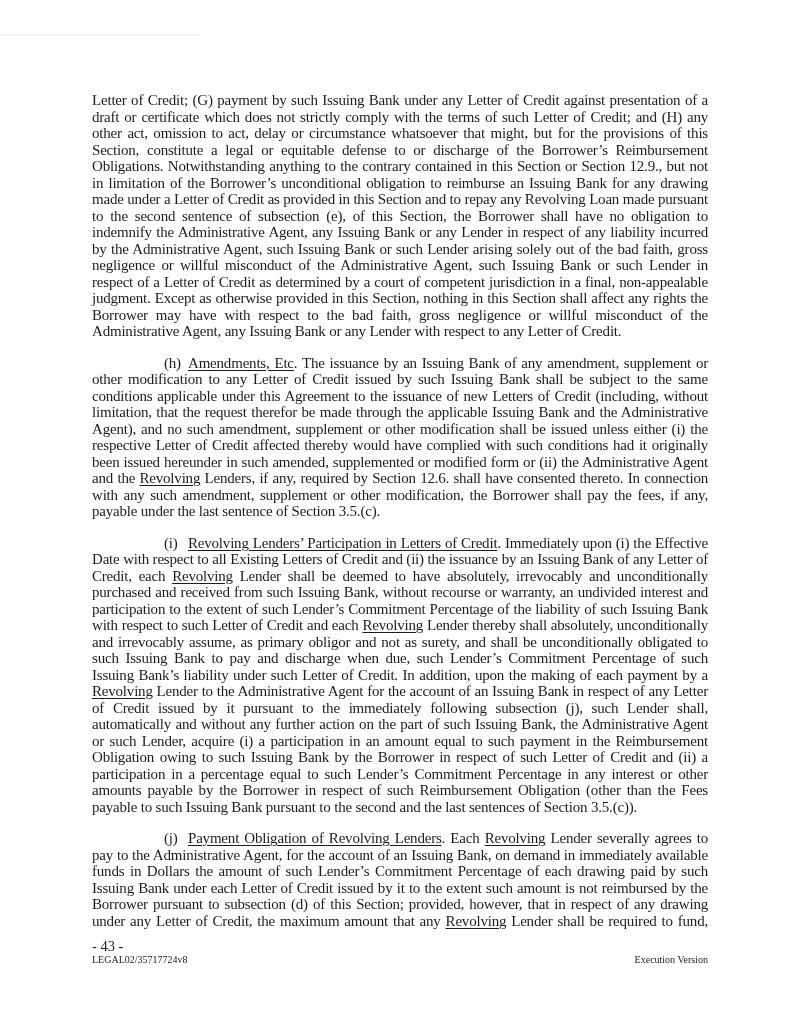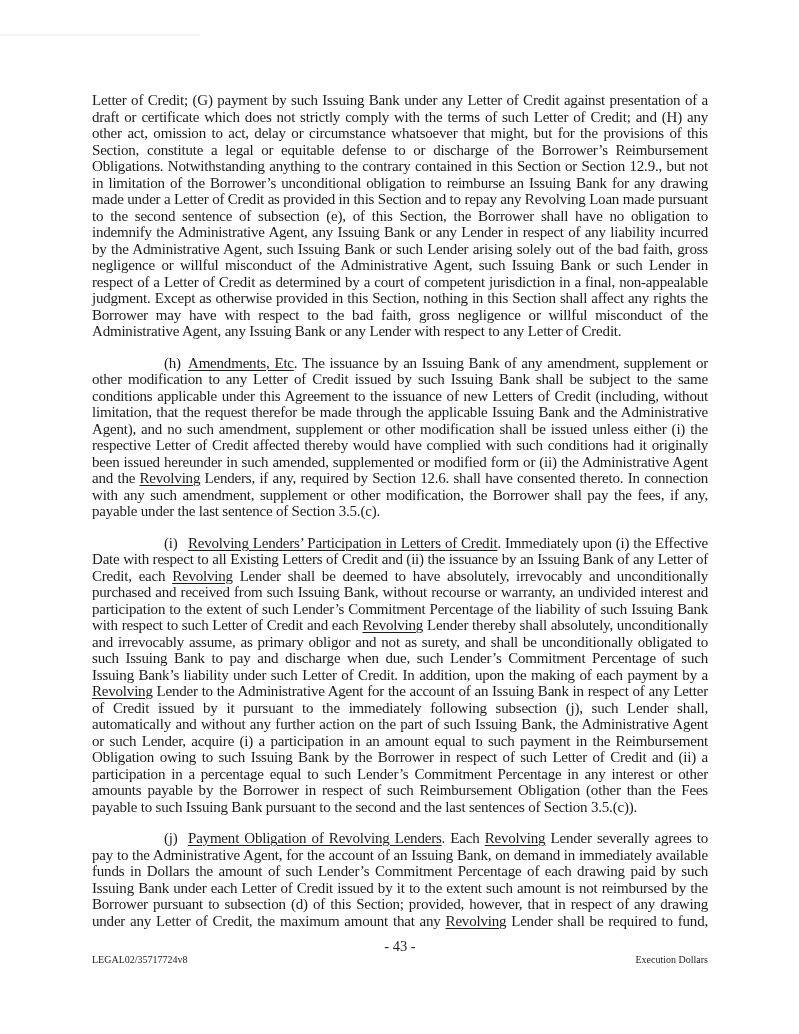--- a/index.html
+++ b/index.html
@@ -24,21 +24,21 @@
     line-height:16.5px;
     letter-spacing:-0.2px;
     text-align:justify;
   }
   .para.lettered{text-indent:36px;}
   .plabel{display:inline-block;width:60px;}
   .u{text-decoration:underline;text-underline-offset:2px;text-decoration-thickness:1px;}
   .cont{text-align-last:justify;-moz-text-align-last:justify;}
   .footer-pagenum{
     position:absolute;top:938px;left:92px;width:616px;
-    text-align:center;font-size:14.5px;letter-spacing:0;
+    text-align:left;font-size:14.5px;letter-spacing:0;
   }
   .footer-row{
     position:absolute;top:954px;left:92px;width:616px;
     display:flex;justify-content:space-between;
     font-size:10px;letter-spacing:0;
   }
 </style>
 </head>
 <body>
 
@@ -49,15 +49,15 @@
       <p class="para"><span>Letter of Credit; (G) payment by such Issuing Bank under any Letter of Credit against presentation of a draft or certificate which does not strictly comply with the terms of such Letter of Credit; and (H) any other act, omission to act, delay or circumstance whatsoever that might, but for the provisions of this Section, constitute a legal or equitable defense to or discharge of the Borrower’s Reimbursement Obligations. Notwithstanding anything to the contrary contained in this Section or Section 12.9., but not in limitation of the Borrower’s unconditional obligation to reimburse an Issuing Bank for any drawing made under a Letter of Credit as provided in this Section and to repay any Revolving Loan made pursuant to the second sentence of subsection (e), of this Section, the Borrower shall have no obligation to indemnify the Administrative Agent, any Issuing Bank or any Lender in respect of any liability incurred by the Administrative Agent, such Issuing Bank or such Lender arising solely out of the bad faith, gross negligence or willful misconduct of the Administrative Agent, such Issuing Bank or such Lender in respect of a Letter of Credit as determined by a court of competent jurisdiction in a final, non-appealable judgment. Except as otherwise provided in this Section, nothing in this Section shall affect any rights the Borrower may have with respect to the bad faith, gross negligence or willful misconduct of the Administrative Agent, any Issuing Bank or any Lender with respect to any Letter of Credit.</span></p>
       <p class="para lettered"><span class="plabel">(h)</span><span class="u">Amendments, Etc</span><span>. The issuance by an Issuing Bank of any amendment, supplement or other modification to any Letter of Credit issued by such Issuing Bank shall be subject to the same conditions applicable under this Agreement to the issuance of new Letters of Credit (including, without limitation, that the request therefor be made through the applicable Issuing Bank and the Administrative Agent), and no such amendment, supplement or other modification shall be issued unless either (i) the respective Letter of Credit affected thereby would have complied with such conditions had it originally been issued hereunder in such amended, supplemented or modified form or (ii) the Administrative Agent and the </span><span class="u">Revolving</span><span> Lenders, if any, required by Section 12.6. shall have consented thereto. In connection with any such amendment, supplement or other modification, the Borrower shall pay the fees, if any, payable under the last sentence of Section 3.5.(c).</span></p>
       <p class="para lettered"><span class="plabel">(i)</span><span class="u">Revolving Lenders’ Participation in Letters of Credit</span><span>. Immediately upon (i) the Effective Date with respect to all Existing Letters of Credit and (ii) the issuance by an Issuing Bank of any Letter of Credit, each </span><span class="u">Revolving</span><span> Lender shall be deemed to have absolutely, irrevocably and unconditionally purchased and received from such Issuing Bank, without recourse or warranty, an undivided interest and participation to the extent of such Lender’s Commitment Percentage of the liability of such Issuing Bank with respect to such Letter of Credit and each </span><span class="u">Revolving</span><span> Lender thereby shall absolutely, unconditionally and irrevocably assume, as primary obligor and not as surety, and shall be unconditionally obligated to such Issuing Bank to pay and discharge when due, such Lender’s Commitment Percentage of such Issuing Bank’s liability under such Letter of Credit. In addition, upon the making of each payment by a </span><span class="u">Revolving</span><span> Lender to the Administrative Agent for the account of an Issuing Bank in respect of any Letter of Credit issued by it pursuant to the immediately following subsection (j), such Lender shall, automatically and without any further action on the part of such Issuing Bank, the Administrative Agent or such Lender, acquire (i) a participation in an amount equal to such payment in the Reimbursement Obligation owing to such Issuing Bank by the Borrower in respect of such Letter of Credit and (ii) a participation in a percentage equal to such Lender’s Commitment Percentage in any interest or other amounts payable by the Borrower in respect of such Reimbursement Obligation (other than the Fees payable to such Issuing Bank pursuant to the second and the last sentences of Section 3.5.(c)).</span></p>
       <p class="para lettered cont"><span class="plabel">(j)</span><span class="u">Payment Obligation of Revolving Lenders</span><span>. Each </span><span class="u">Revolving</span><span> Lender severally agrees to pay to the Administrative Agent, for the account of an Issuing Bank, on demand in immediately available funds in Dollars the amount of such Lender’s Commitment Percentage of each drawing paid by such Issuing Bank under each Letter of Credit issued by it to the extent such amount is not reimbursed by the Borrower pursuant to subsection (d) of this Section; provided, however, that in respect of any drawing under any Letter of Credit, the maximum amount that any </span><span class="u">Revolving</span><span> Lender shall be required to fund,</span></p>
     </div>
 
   <div class="footer-pagenum">- 43 -</div>
 
   <div class="footer-row">
     <span>LEGAL02/35717724v8</span>
-    <span>Execution Dollars</span>
+    <span>Execution Version</span>
   </div>
 </div>
 
 </body></html>

